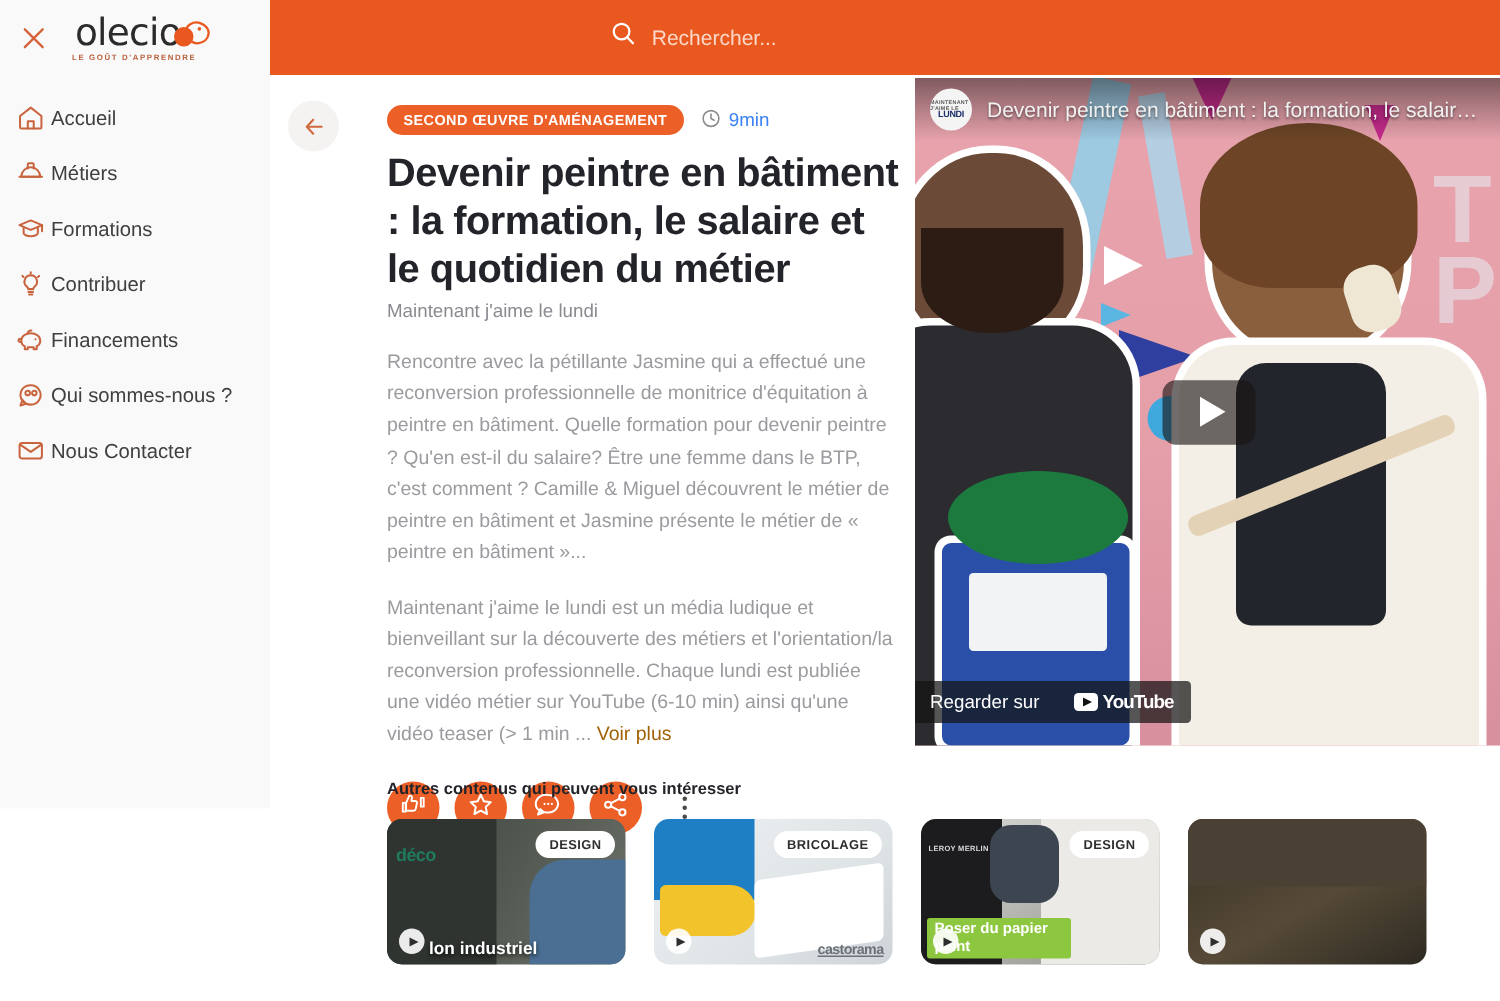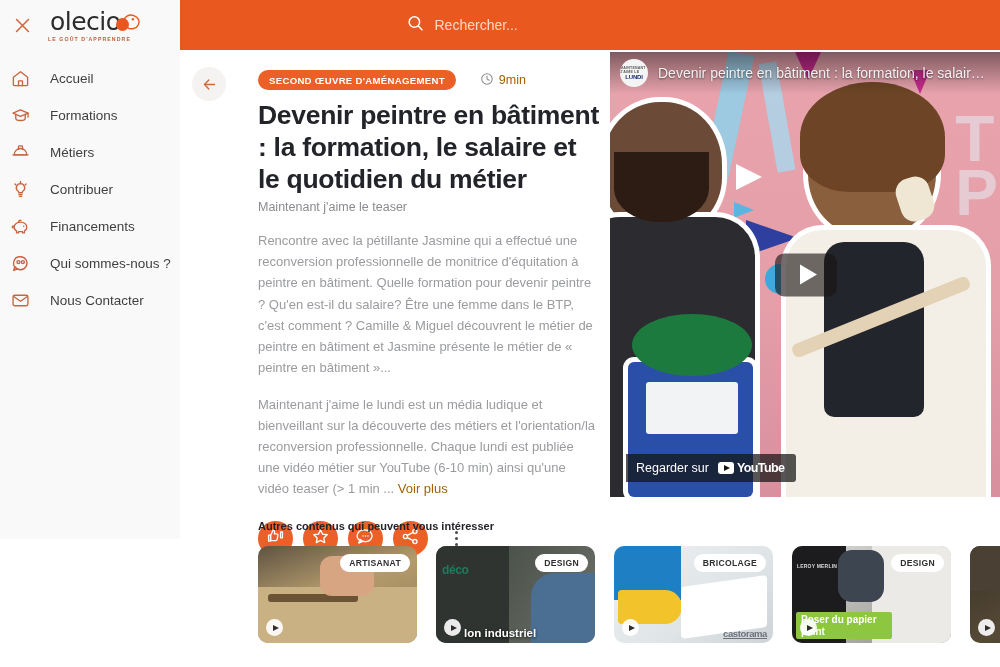--- a/index.html
+++ b/index.html
@@ -52,21 +52,20 @@
     display: flex; align-items: center;
     height: 37px; padding-left: 6px;
     cursor: pointer;
   }
   .nav-icon {
     width: 28px; height: 28px;
     display: flex; align-items: center; justify-content: center;
     flex: 0 0 28px;
   }
   .nav-label {
-    margin-left: 16px;
     font-size: 13.5px; color: #3f3f3f; font-weight: 400;
     white-space: nowrap;
   }
 
   
   .main { flex: 1; height: 553px; position: relative; background: #fff; }
   .topbar {
     height: 50px; background: #e8581f;
     display: flex; align-items: center; justify-content: center;
     position: relative;
@@ -80,35 +79,35 @@
   }
   .search-input::placeholder { color: #fbd8c8; }
 
   .content { position: relative; height: 617px; overflow: hidden; }
 
   
   .article {
     position: absolute; left: 0; top: 0;
     width: 610px; padding: 20px 24px 0 24px;
   }
-  .meta-row { display: flex; align-items: center; gap: 24px; margin-left: 54px; }
+  .meta-row { display: flex; align-items: center; gap: 11px; margin-left: 54px; }
   .back-btn {
     position: absolute; left: 12px; top: 17px;
     width: 34px; height: 34px; border-radius: 50%;
     background: #f5f2f2;
     display: flex; align-items: center; justify-content: center;
     cursor: pointer; border: none;
   }
   .cat-badge {
     background: #ec5f27; color: #fff;
     font-size: 9.6px; font-weight: 700; letter-spacing: 0.3px;
     padding: 5px 11px 4px 11px; border-radius: 11px;
     white-space: nowrap;
   }
-  .read-time { display: flex; align-items: center; gap: 5px; color: #a16207; font-size: 12.5px; }
+  .read-time { display: flex; align-items: center; gap: 5px; color: #3b82f6; font-size: 12.5px; }
   .title {
     margin-left: 54px; margin-top: 10px;
     font-size: 26.5px; line-height: 1.2; font-weight: 700;
     color: #22242a; letter-spacing: -0.3px;
     max-width: 345px;
   }
   .source {
     margin-left: 54px; margin-top: 5px;
     font-size: 12.5px; color: #8a8b90;
   }
@@ -164,24 +163,24 @@
   }
   .play-btn {
     position: absolute; left: 50%; top: 50%; transform: translate(-50%,-50%);
     width: 62px; height: 43px; border-radius: 9px;
     background: rgba(24,20,18,0.62);
     display: flex; align-items: center; justify-content: center;
     z-index: 9; border: none; cursor: pointer;
   }
   .play-tri { width:0;height:0;border-left:17px solid #fff;border-top:10px solid transparent;border-bottom:10px solid transparent;margin-left:4px; }
   .yt-watch {
-    position: absolute; left: 16px; bottom: 15px; z-index: 9;
+    position: absolute; left: 0; bottom: 15px; z-index: 9;
     background: rgba(20,20,20,0.72);
     padding: 7px 12px 7px 10px;
-    display: flex; align-items: center; gap: 9px;
+    display: flex; align-items: center; gap: 23px;
     border-radius: 0 3px 3px 0;
     cursor: pointer;
   }
   .yt-watch span { color: #fff; font-size: 12.5px; }
   .yt-logo { display:flex; align-items:center; gap:3px; }
   .yt-play-box { width:16px;height:12px;background:#fff;border-radius:3px;display:flex;align-items:center;justify-content:center; }
   .yt-play-box i { width:0;height:0;border-left:6px solid #141414;border-top:3.5px solid transparent;border-bottom:3.5px solid transparent;margin-left:2px;display:block; }
   .yt-word { color:#fff;font-size:13px;font-weight:800;letter-spacing:-.6px; }
 
   
@@ -254,37 +253,37 @@
             <path d="M3 10.5 L12 3.5 L21 10.5 V20 a1 1 0 0 1-1 1 H4 a1 1 0 0 1-1-1 Z"></path>
             <path d="M9.5 21 v-6 h5 v6"></path>
           </svg>
         </span>
         <span class="nav-label">Accueil</span>
       </div>
 
       <div class="nav-item">
         <span class="nav-icon">
           <svg width="19" height="19" viewBox="0 0 24 24" fill="none" stroke="#c8643e" stroke-width="1.7" stroke-linecap="round" stroke-linejoin="round">
+            <path d="M4 15 a8 8 0 0 1 16 0 Z"></path>
+            <path d="M2.5 15 h19"></path>
+            <path d="M9.5 8 V4.6 a1 1 0 0 1 1-1 h3 a1 1 0 0 1 1 1 V8"></path>
+          </svg>
+        </span>
+        <span class="nav-label">Métiers</span>
+      </div>
+
+      <div class="nav-item">
+        <span class="nav-icon">
+          <svg width="19" height="19" viewBox="0 0 24 24" fill="none" stroke="#c8643e" stroke-width="1.7" stroke-linecap="round" stroke-linejoin="round">
             <path d="M2.5 9 L12 5 L21.5 9 L12 13 Z"></path>
             <path d="M6 11 v4.5 c0 1.6 2.8 2.8 6 2.8 s6-1.2 6-2.8 V11"></path>
             <path d="M21.5 9 v5"></path>
           </svg>
         </span>
         <span class="nav-label">Formations</span>
-      </div>
-
-      <div class="nav-item">
-        <span class="nav-icon">
-          <svg width="19" height="19" viewBox="0 0 24 24" fill="none" stroke="#c8643e" stroke-width="1.7" stroke-linecap="round" stroke-linejoin="round">
-            <path d="M4 15 a8 8 0 0 1 16 0 Z"></path>
-            <path d="M2.5 15 h19"></path>
-            <path d="M9.5 8 V4.6 a1 1 0 0 1 1-1 h3 a1 1 0 0 1 1 1 V8"></path>
-          </svg>
-        </span>
-        <span class="nav-label">Métiers</span>
       </div>
 
       <div class="nav-item">
         <span class="nav-icon">
           <svg width="19" height="19" viewBox="0 0 24 24" fill="none" stroke="#c8643e" stroke-width="1.7" stroke-linecap="round" stroke-linejoin="round">
             <path d="M12 4.5 a5.3 5.3 0 0 0-3.2 9.5 c.7.6 1 1.3 1 2.1 h4.4 c0-.8.3-1.5 1-2.1 A5.3 5.3 0 0 0 12 4.5 Z"></path>
             <path d="M10 18.5 h4 M10.6 20.6 h2.8"></path>
             <path d="M12 1.8 v1.2 M5 5 l.9.9 M19 5 l-.9.9"></path>
           </svg>
         </span>
@@ -358,21 +357,21 @@
               <svg width="14" height="14" viewBox="0 0 24 24" fill="none" stroke="#8b8c90" stroke-width="1.8" stroke-linecap="round">
                 <circle cx="12" cy="12" r="9"></circle>
                   <path d="M12 6.8 V12 L15.6 14"></path>
               </svg>
             </span>
             <span>9min</span>
           </span>
         </div>
 
         <h1 class="title">Devenir peintre en bâtiment : la formation, le salaire et le quotidien du métier</h1>
-        <div class="source">Maintenant j'aime le teaser</div>
+        <div class="source">Maintenant j'aime le lundi</div>
 
         <p class="para">Rencontre avec la pétillante Jasmine qui a effectué une reconversion professionnelle de monitrice d'équitation à peintre en bâtiment. Quelle formation pour devenir peintre ? Qu'en est-il du salaire? Être une femme dans le BTP, c'est comment ? Camille &amp; Miguel découvrent le métier de peintre en bâtiment et Jasmine présente le métier de « peintre en bâtiment »...</p>
         <p class="para">
           <span>Maintenant j'aime le lundi est un média ludique et bienveillant sur la découverte des métiers et l'orientation/la reconversion professionnelle. Chaque lundi est publiée une vidéo métier sur YouTube (6-10 min) ainsi qu'une vidéo teaser (&gt; 1 min ... </span><span class="more-link">Voir plus</span>
         </p>
 
         <div class="actions">
           <button class="act-btn">
             <span>
               <svg width="19" height="19" viewBox="0 0 24 24" fill="none" stroke="#ffffff" stroke-width="1.6" stroke-linejoin="round" stroke-linecap="round">
@@ -466,29 +465,20 @@
               </span>
             <span class="yt-word">YouTube</span>
           </span>
         </div>
       </div>
 
       <div class="recos">
         <div class="recos-title">Autres contenus qui peuvent vous intéresser</div>
         <div class="card-row">
 
-          <div class="card" style="background:linear-gradient(160deg,#5e5342 0%,#b49b6c 45%,#8d7a54 100%);">
-            <div style="position:absolute;left:0;bottom:0;width:100%;height:58%;background:#c9b183;"></div>
-            <div style="position:absolute;left:10px;top:48px;width:90px;height:8px;background:#6b5436;border-radius:3px;"></div>
-            <div style="position:absolute;left:62px;top:10px;width:54px;height:40px;background:#d8a583;border-radius:12px;"></div>
-            <span class="card-tag">ARTISANAT</span>
-            <span class="card-play">
-                <i></i>
-              </span>
-          </div>
 
           <div class="card" style="background:linear-gradient(120deg,#3c443f 0%,#545a52 50%,#6e746a 100%);">
             <div style="position:absolute;left:0;top:0;width:46%;height:100%;background:#2f3430;"></div>
             <div style="position:absolute;right:0;bottom:0;width:40%;height:72%;background:#4a6f93;border-radius:24px 0 0 0;"></div>
             <span class="brand-mark" style="left:6px;top:5px;color:#1f7a5e;font-size:12px;">déco</span>
             <span class="card-tag">DESIGN</span>
             <span class="card-cap">lon industriel</span>
             <span class="card-play">
                 <i></i>
               </span>

